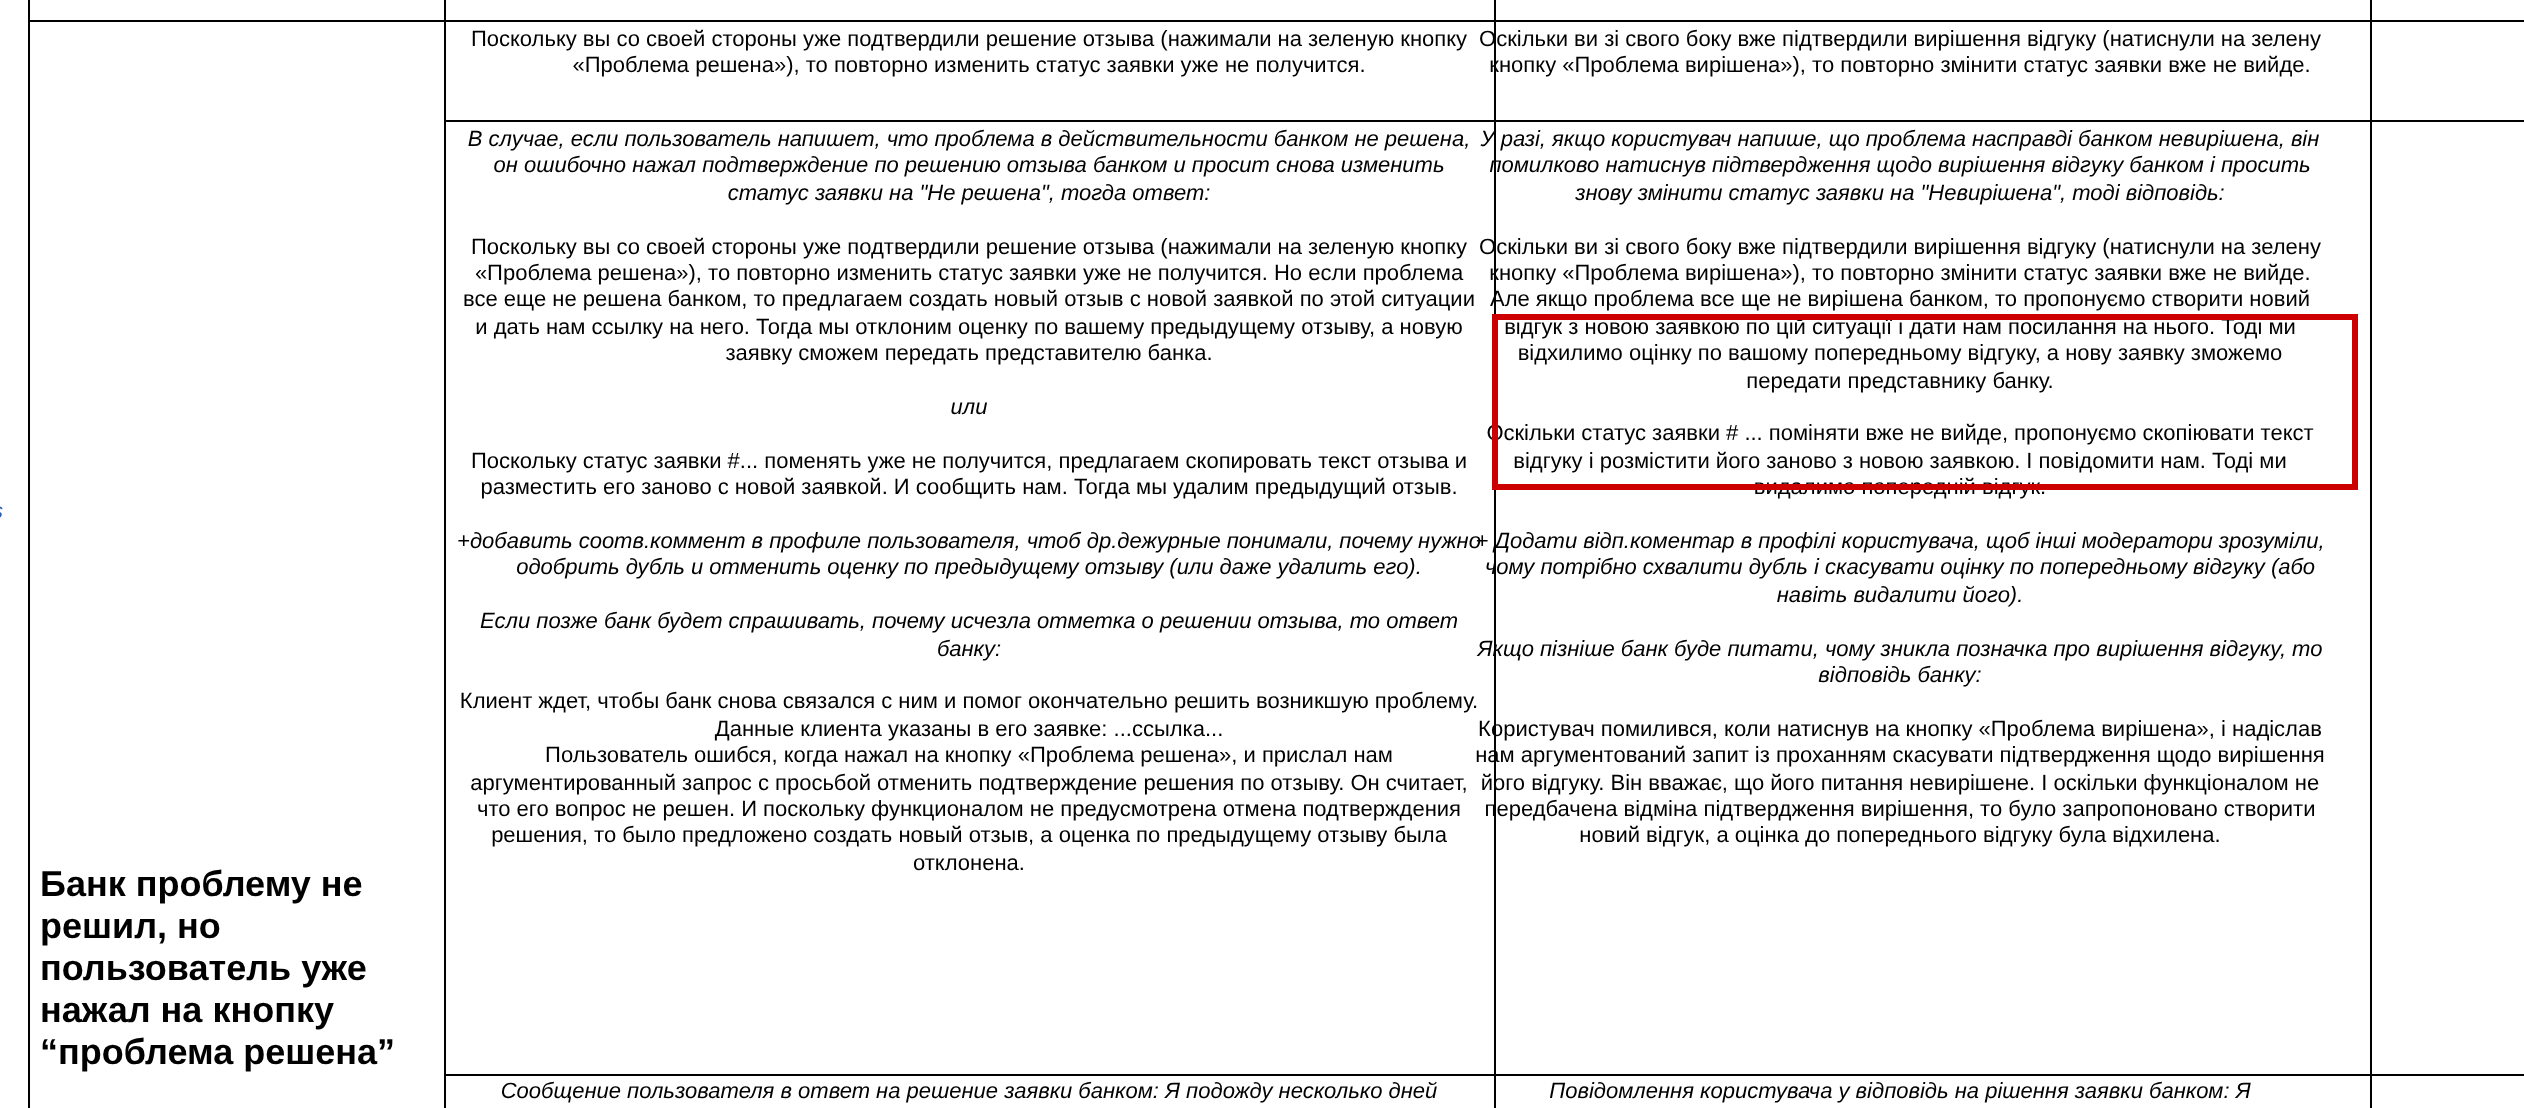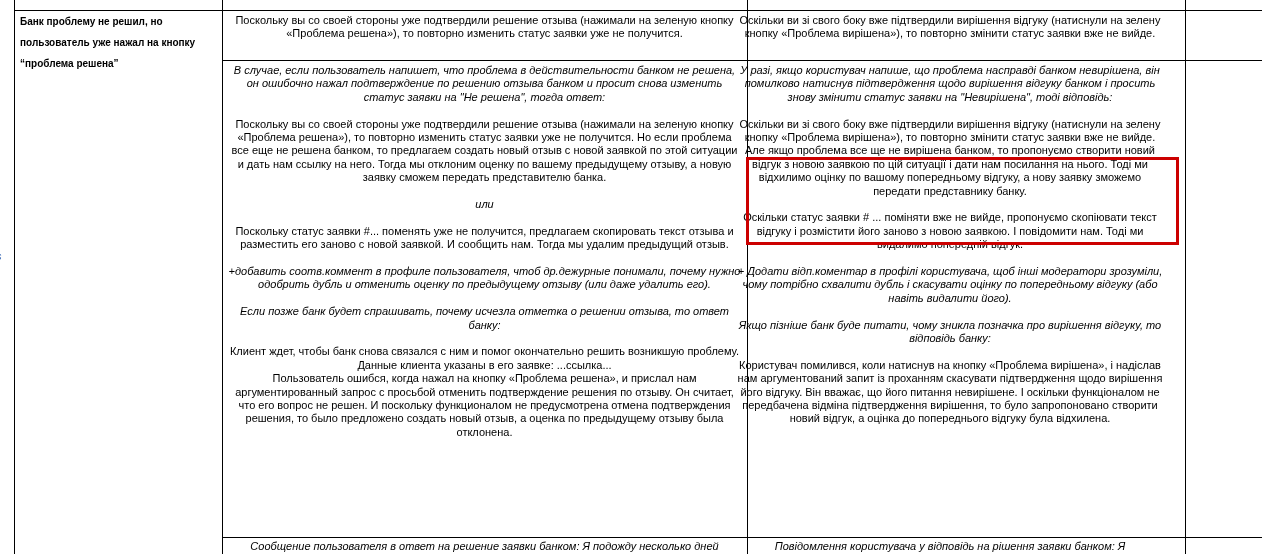--- a/index.html
+++ b/index.html
@@ -9,23 +9,23 @@
   }
   .vline,.hline{position:absolute;background:#000;}
   .vline{width:1px;top:0;height:554px;}
   .hline{height:1px;}
   .cell{position:absolute;box-sizing:border-box;font-size:11px;line-height:13.4px;}
   .cell p{margin:0 0 13.4px 0;text-align:center;}
   .cell p.nogap{margin-bottom:0;}
   .i{font-style:italic;}
   .topic-cell{
     left:15px;top:11px;width:207px;height:526px;
-    display:flex;align-items:flex-start;
+    display:flex;align-items:flex-end;
     padding:0 6px 0 5px;
-    font-weight:bold;font-size:10px;line-height:21px;
+    font-weight:bold;font-size:18px;line-height:21px;
   }
   .ru-col{left:223px;width:524px;padding:3px 6px 0 5px;}
   .uk-col{left:732px;width:437px;padding:3px 6px 0 5px;}
   .row1{top:11px;height:49px;overflow:hidden;}
   .row2{top:61px;height:476px;overflow:hidden;}
   .row3{top:538px;height:16px;overflow:hidden;font-style:italic;padding-top:2px;}
   .empty-col{left:1186px;width:76px;}
   .highlight-box{
     position:absolute;left:746px;top:157px;width:433px;height:88px;
     box-sizing:border-box;border:3px solid #cc0000;

